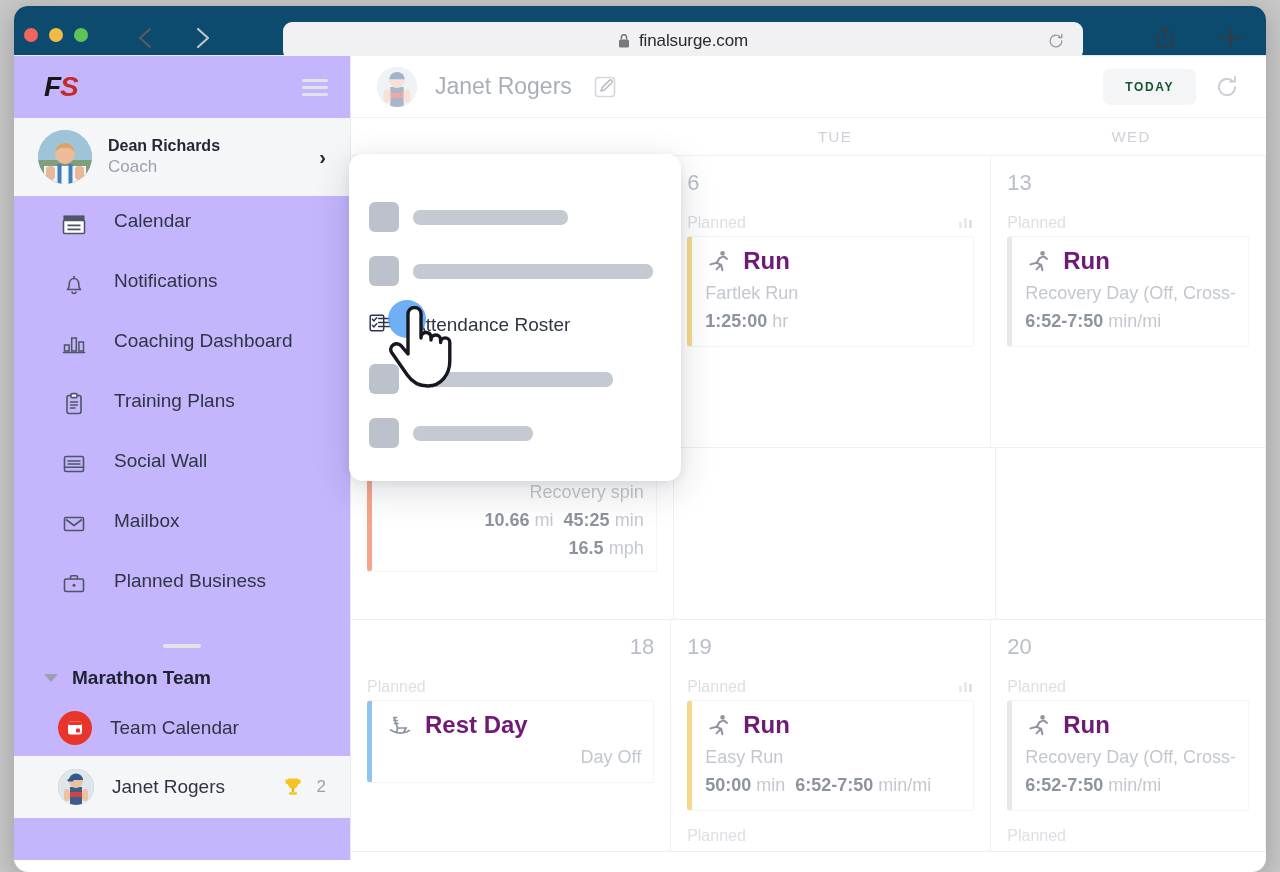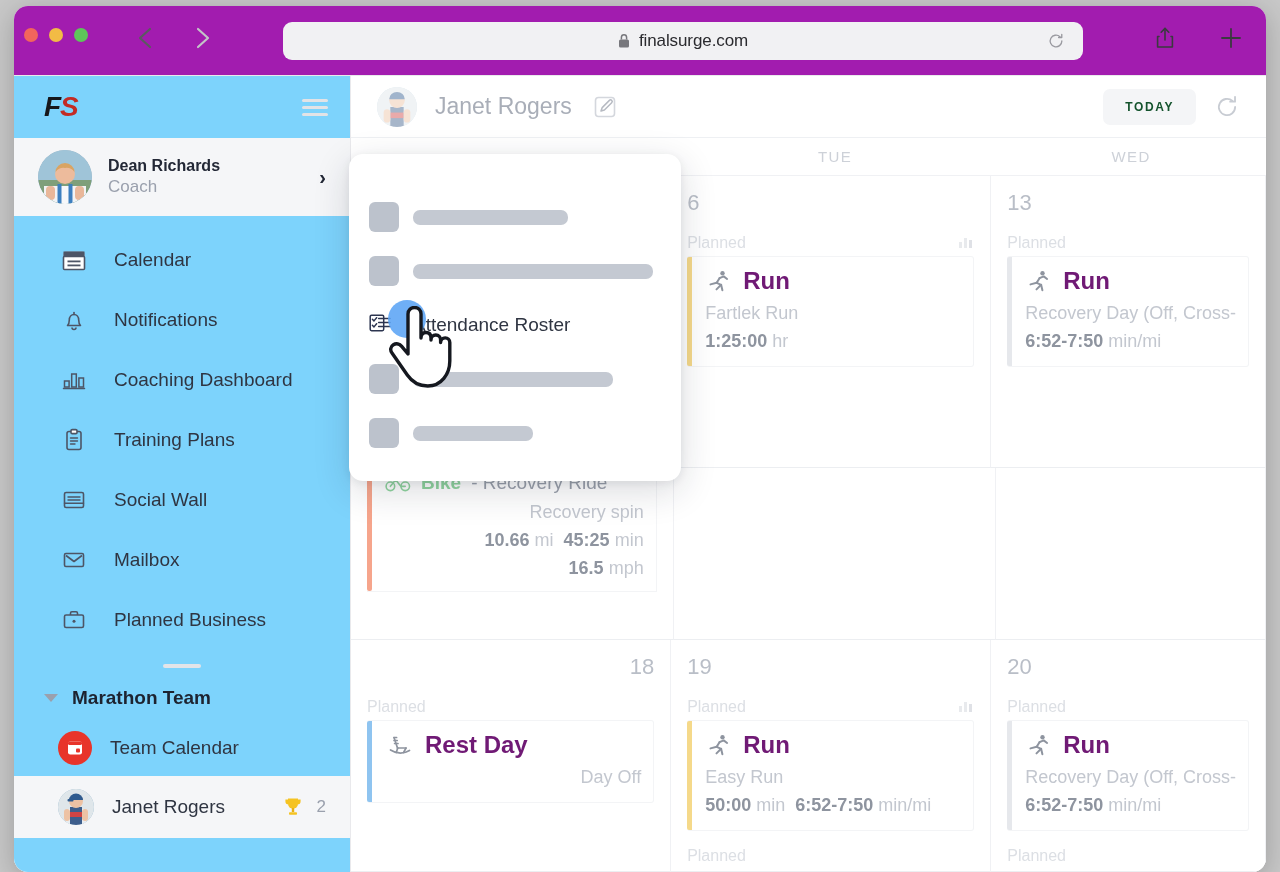--- a/index.html
+++ b/index.html
@@ -21,22 +21,22 @@
     width: 1252px; height: 866px;
     background: #ffffff;
     border-radius: 14px;
     box-shadow: 0 6px 28px rgba(0,0,0,0.22);
     overflow: hidden;
   }
 
   
   .chrome {
     position: relative;
-    height: 70px;
-    background: #a21caf;
+    height: 50px;
+    background: #0c4a6e;
     border-bottom: 1px solid #e9e9ec;
   }
   .traffic { position: absolute; left: 10px; top: 22px; display: flex; gap: 11px; }
   .dot { width: 14px; height: 14px; border-radius: 50%; }
   .dot.red { background: #f2655c; }
   .dot.yellow { background: #f2bb45; }
   .dot.green { background: #5ec45a; }
 
   .navbtn {
     position: absolute; top: 14px;
@@ -62,21 +62,21 @@
     display: flex; align-items: center; justify-content: center; }
   .chrome-action.share { left: 1133px; }
   .chrome-action.plus  { left: 1199px; }
 
   
   .app { position: relative; height: 804px; display: flex; background: #ffffff; }
 
   
   .sidebar {
     width: 337px; height: 804px;
-    background: #7dd3fc;
+    background: #c4b5fd;
     border-right: 1px solid #e9e9ec;
     position: relative;
     display: flex; flex-direction: column;
   }
   .sb-top {
     height: 62px;
     display: flex; align-items: center; justify-content: space-between;
     padding: 0 22px 0 30px;
   }
   .logo { font-size: 28px; font-weight: 800; font-style: italic; letter-spacing: -1px; }
@@ -98,21 +98,21 @@
     background: #9db7c7;
   }
   .profile-text { flex: 1; min-width: 0; }
   .profile-name { font-size: 16px; font-weight: 700; color: #232836; line-height: 1.25; }
   .profile-role { font-size: 17px; color: #9aa0ad; line-height: 1.3; }
   .profile-chevron { color: #232836; font-size: 20px; font-weight: 700; padding-right: 6px; }
 
   .nav { padding-top: 14px; }
   .nav-item {
     height: 60px;
-    display: flex; align-items: center;
+    display: flex; 
     gap: 26px;
     padding-left: 46px;
     cursor: default;
   }
   .nav-icon { width: 28px; height: 28px; display: flex; align-items: center; justify-content: center; flex: 0 0 28px; }
   .nav-label { font-size: 19px; color: #2f3542; }
 
   .sb-divider { margin: 14px auto 8px; width: 38px; height: 4px; background: #e3e4e8; border-radius: 2px; }
 
   .group-header {

